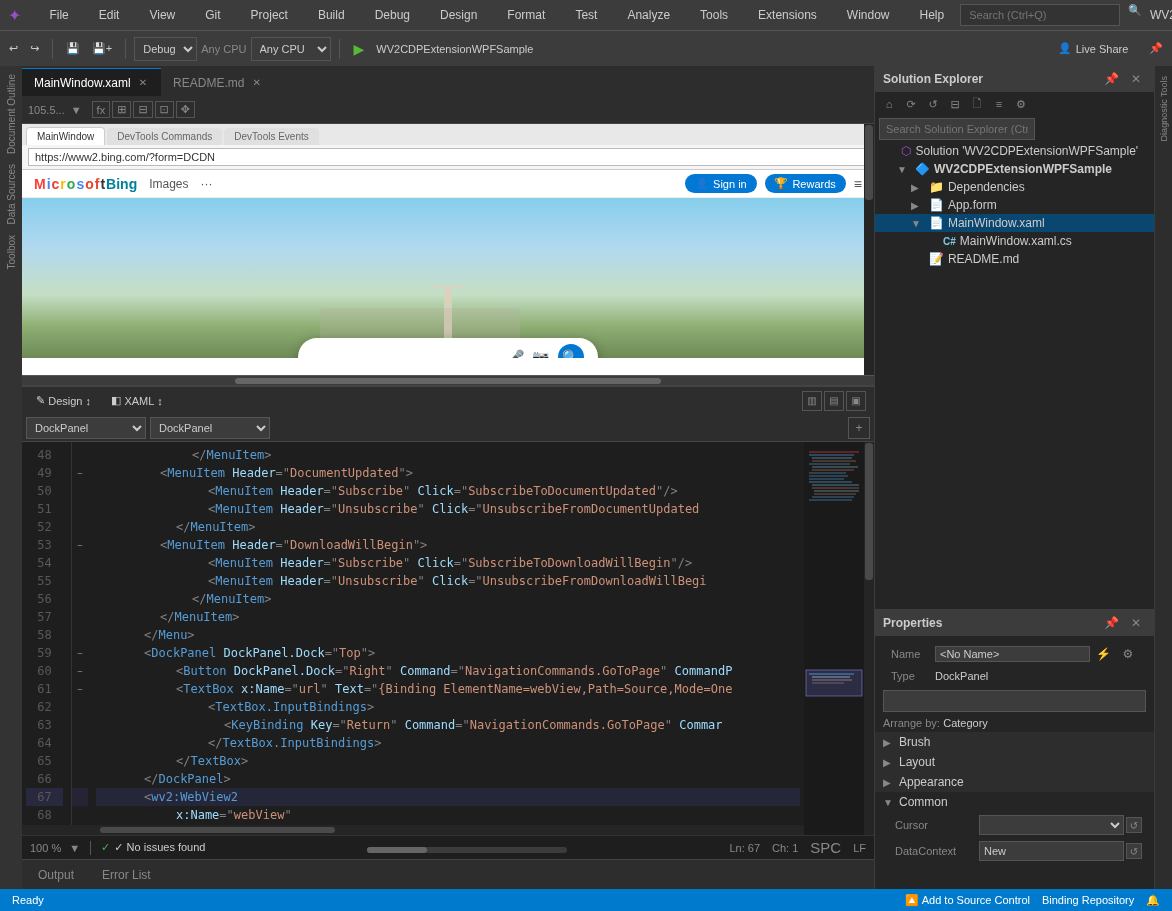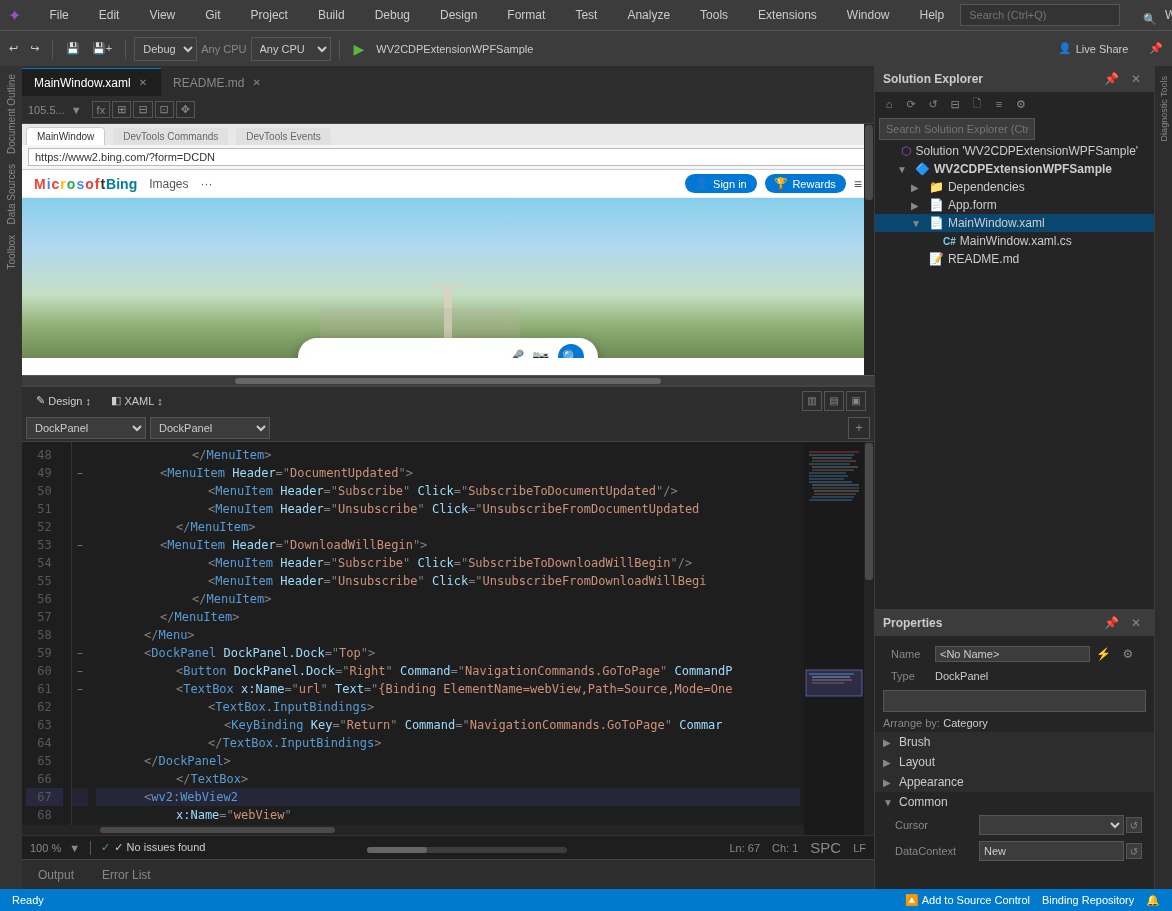--- a/index.html
+++ b/index.html
@@ -139,21 +139,21 @@
     <span class="title-bar-menu-item">Debug</span>
     <span class="title-bar-menu-item">Design</span>
     <span class="title-bar-menu-item">Format</span>
     <span class="title-bar-menu-item">Test</span>
     <span class="title-bar-menu-item">Analyze</span>
     <span class="title-bar-menu-item">Tools</span>
     <span class="title-bar-menu-item">Extensions</span>
     <span class="title-bar-menu-item">Window</span>
     <span class="title-bar-menu-item">Help</span>
   </div>
-  <div style="display:flex;align-items:flex-end;gap:23px;margin:0 8px;">
+  <div style="display:flex;align-items:flex-start;gap:8px;margin:0 8px;">
     <input type="text" style="background: rgb(51, 51, 51); border: 1px solid rgb(85, 85, 85); color: rgb(204, 204, 204); padding: 2px 8px; font-size: 11px; width: 160px; height: 22px;" placeholder="Search (Ctrl+Q)">
     <span style="color:#888;font-size:11px;">🔍</span>
   </div>
   <span class="title-bar-title">WV2...ple</span>
   <div class="title-bar-controls" style="margin-left:8px;">
     <span class="title-bar-btn">—</span>
     <span class="title-bar-btn">□</span>
     <span class="title-bar-btn" style="color:#f44;">✕</span>
   </div>
 </div>
@@ -221,21 +221,21 @@
           <button style="background:transparent;border:1px solid #555;color:#888;padding:1px 4px;font-size:11px;cursor:pointer;">⊞</button>
           <button style="background:transparent;border:1px solid #555;color:#888;padding:1px 4px;font-size:11px;cursor:pointer;">⊟</button>
           <button style="background:transparent;border:1px solid #555;color:#888;padding:1px 4px;font-size:11px;cursor:pointer;">⊡</button>
           <button style="background:transparent;border:1px solid #555;color:#888;padding:1px 4px;font-size:11px;cursor:pointer;">✥</button>
         </div>
       </div>
 
       <div style="flex:1;background:#d0d0d0;display:flex;flex-direction:column;overflow:hidden;position:relative;">
         <div style="background:#f5f5f5;border-bottom:1px solid #ccc;display:flex;flex-direction:column;">
 
-          <div style="display:flex;align-items:flex-end;padding:3px 4px 0;gap:8px;background:#e8e8e8;">
+          <div style="display:flex;align-items:flex-end;padding:3px 4px 0;gap:2px;background:#e8e8e8;">
             <div style="background:#fff;padding:3px 10px;font-size:10px;color:#333;border-radius:4px 4px 0 0;border:1px solid #ccc;border-bottom:none;">MainWindow</div>
             <div style="background:#e0e0e0;padding:3px 10px;font-size:10px;color:#666;border-radius:4px 4px 0 0;">DevTools Commands</div>
             <div style="background:#e0e0e0;padding:3px 10px;font-size:10px;color:#666;border-radius:4px 4px 0 0;">DevTools Events</div>
           </div>
 
           <div style="display:flex;align-items:center;padding:3px 6px;gap:4px;background:#f5f5f5;">
             <input type="text" value="https://www2.bing.com/?form=DCDN" style="flex: 1 1 0%; border: 1px solid rgb(187, 187, 187); padding: 2px 6px; font-size: 11px; color: rgb(51, 51, 51); background: rgb(255, 255, 255);">
           </div>
         </div>
 
@@ -392,22 +392,22 @@
                 <div style="height:18px;"><span style="padding-left:112px;"><span style="color:#808080;">&lt;</span><span style="color:#569cd6;">MenuItem</span><span style="color:#9cdcfe;"> Header</span><span style="color:#808080;">="</span><span style="color:#ce9178;">Unsubscribe</span><span style="color:#808080;">"</span><span style="color:#9cdcfe;"> Click</span><span style="color:#808080;">="</span><span style="color:#ce9178;">UnsubscribeFromDownloadWillBegi</span></span></div>
                 <div style="height:18px;"><span style="padding-left:96px;"><span style="color:#808080;">&lt;/</span><span style="color:#569cd6;">MenuItem</span><span style="color:#808080;">&gt;</span></span></div>
                 <div style="height:18px;"><span style="padding-left:64px;"><span style="color:#808080;">&lt;/</span><span style="color:#569cd6;">MenuItem</span><span style="color:#808080;">&gt;</span></span></div>
                 <div style="height:18px;"><span style="padding-left:48px;"><span style="color:#808080;">&lt;/</span><span style="color:#569cd6;">Menu</span><span style="color:#808080;">&gt;</span></span></div>
                 <div style="height:18px;"><span style="padding-left:48px;"><span style="color:#808080;">&lt;</span><span style="color:#569cd6;">DockPanel</span><span style="color:#9cdcfe;"> DockPanel.Dock</span><span style="color:#808080;">="</span><span style="color:#ce9178;">Top</span><span style="color:#808080;">"&gt;</span></span></div>
                 <div style="height:18px;"><span style="padding-left:80px;"><span style="color:#808080;">&lt;</span><span style="color:#569cd6;">Button</span><span style="color:#9cdcfe;"> DockPanel.Dock</span><span style="color:#808080;">="</span><span style="color:#ce9178;">Right</span><span style="color:#808080;">"</span><span style="color:#9cdcfe;"> Command</span><span style="color:#808080;">="</span><span style="color:#ce9178;">NavigationCommands.GoToPage</span><span style="color:#808080;">"</span><span style="color:#9cdcfe;"> CommandP</span></span></div>
                 <div style="height:18px;"><span style="padding-left:80px;"><span style="color:#808080;">&lt;</span><span style="color:#569cd6;">TextBox</span><span style="color:#9cdcfe;"> x:Name</span><span style="color:#808080;">="</span><span style="color:#ce9178;">url</span><span style="color:#808080;">"</span><span style="color:#9cdcfe;"> Text</span><span style="color:#808080;">="</span><span style="color:#ce9178;">{Binding ElementName=webView,Path=Source,Mode=One</span></span></div>
                 <div style="height:18px;"><span style="padding-left:112px;"><span style="color:#808080;">&lt;</span><span style="color:#569cd6;">TextBox.InputBindings</span><span style="color:#808080;">&gt;</span></span></div>
                 <div style="height:18px;"><span style="padding-left:128px;"><span style="color:#808080;">&lt;</span><span style="color:#569cd6;">KeyBinding</span><span style="color:#9cdcfe;"> Key</span><span style="color:#808080;">="</span><span style="color:#ce9178;">Return</span><span style="color:#808080;">"</span><span style="color:#9cdcfe;"> Command</span><span style="color:#808080;">="</span><span style="color:#ce9178;">NavigationCommands.GoToPage</span><span style="color:#808080;">"</span><span style="color:#9cdcfe;"> Commar</span></span></div>
                 <div style="height:18px;"><span style="padding-left:112px;"><span style="color:#808080;">&lt;/</span><span style="color:#569cd6;">TextBox.InputBindings</span><span style="color:#808080;">&gt;</span></span></div>
+                <div style="height:18px;"><span style="padding-left:80px;"><span style="color:#808080;">&lt;/</span><span style="color:#569cd6;">TextBox</span><span style="color:#808080;">&gt;</span></span></div>
                 <div style="height:18px;"><span style="padding-left:48px;"><span style="color:#808080;">&lt;/</span><span style="color:#569cd6;">DockPanel</span><span style="color:#808080;">&gt;</span></span></div>
-                <div style="height:18px;"><span style="padding-left:80px;"><span style="color:#808080;">&lt;/</span><span style="color:#569cd6;">TextBox</span><span style="color:#808080;">&gt;</span></span></div>
                 <div style="height:18px;background:rgba(100,100,255,0.12);"><span style="padding-left:48px;"><span style="color:#808080;">&lt;</span><span style="color:#569cd6;">wv2:WebView2</span></span></div>
                 <div style="height:18px;"><span style="padding-left:80px;"><span style="color:#9cdcfe;">x:Name</span><span style="color:#808080;">="</span><span style="color:#ce9178;">webView</span><span style="color:#808080;">"</span></span></div>
                 <div style="height:18px;"></div>
 
               </div>
             </div>
           </div>
 
           <div class="scrollbar-h-container">
             <div class="scrollbar-h-thumb"></div>

